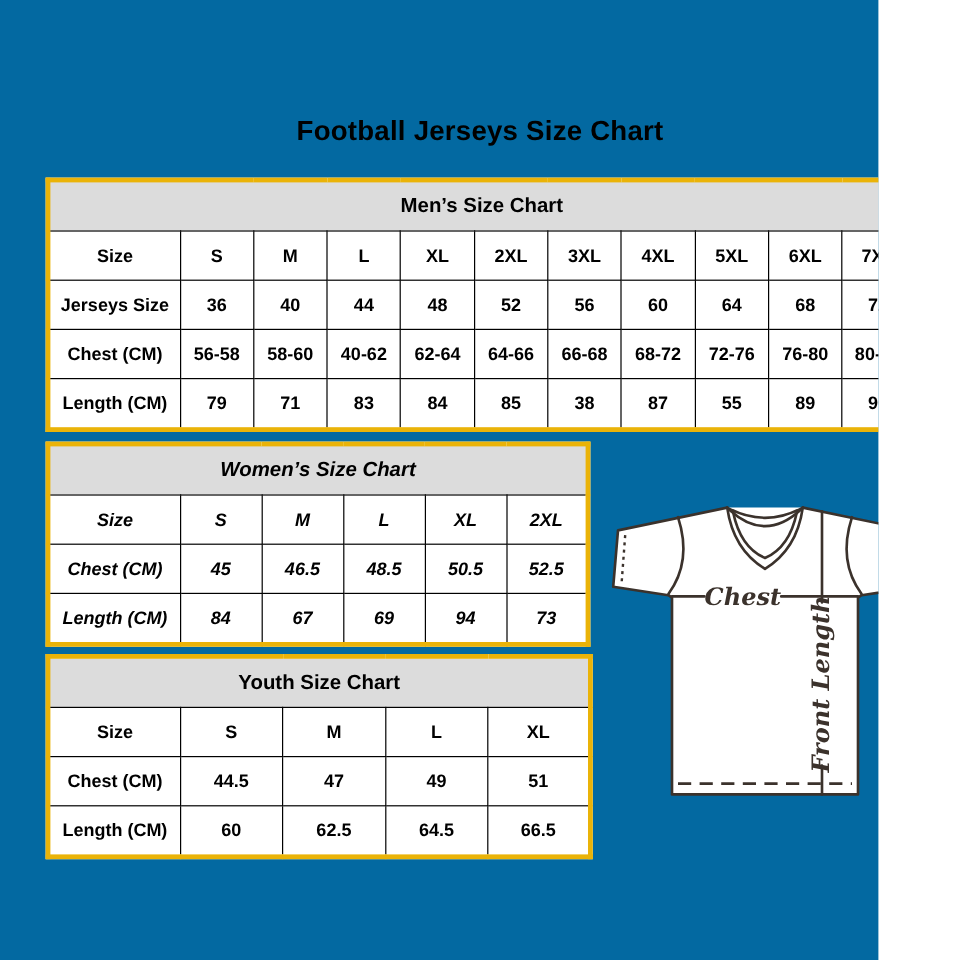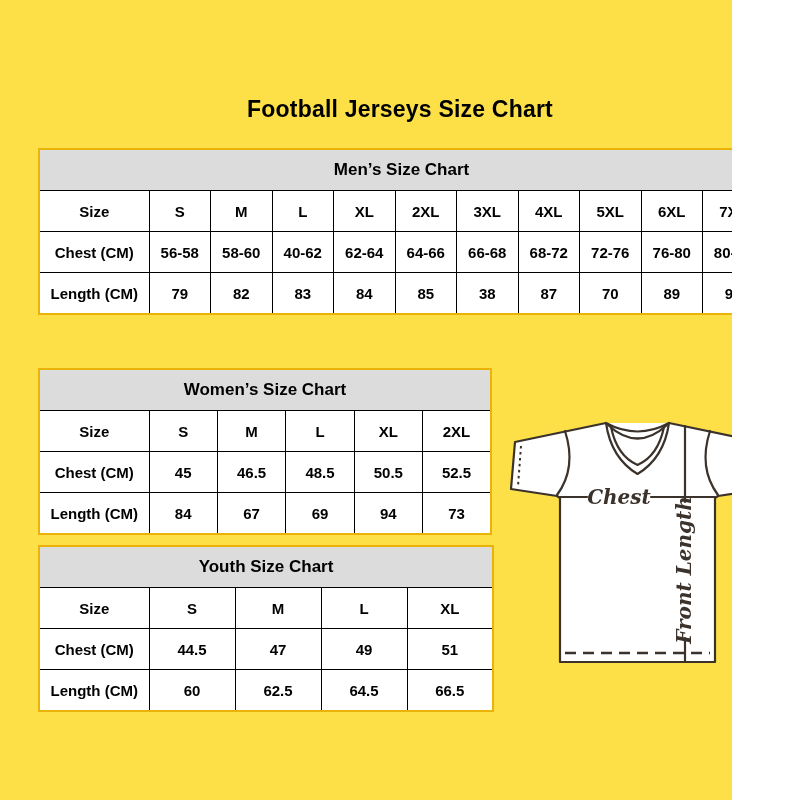--- a/index.html
+++ b/index.html
@@ -1,26 +1,26 @@
 <!DOCTYPE html>
 <html><head>
 <meta charset="utf-8">
 <style>
   html,body{margin:0;padding:0;background:#fff;}
-  .page{position:relative;width:732px;height:800px;background:#fde047;overflow:hidden;
+  .page{position:relative;width:732px;height:800px;background:#0369a1;overflow:hidden;
         font-family:"Liberation Sans",sans-serif;color:#000;}
   .title{position:absolute;left:0;top:96px;width:800px;margin:0;text-align:center;
          font-size:23px;font-weight:bold;letter-spacing:.2px;}
   table.size-table{position:absolute;border-collapse:collapse;table-layout:fixed;
-         background:#fff;border:2px solid #eab308;}
+         background:#fff;border:4px solid #eab308;}
   table.size-table td{border:1px solid #000;text-align:center;vertical-align:middle;
          height:40px;padding:0;font-weight:bold;font-size:15px;color:#000;overflow:hidden;}
   table.size-table td.tbl-title{background:#dcdcdc;font-size:17px;}
   table.mens{left:38px;top:148px;width:727px;}
-  table.womens{left:38px;top:368px;width:454px;}
+  table.womens{left:38px;top:368px;width:454px;font-style:italic;}
   table.youth{left:38px;top:545px;width:456px;}
   svg.jersey{position:absolute;left:505px;top:412px;width:262px;height:252px;}
   .d-label{font-family:"DejaVu Serif","Liberation Serif",serif;font-style:italic;
            font-weight:bold;font-size:20px;fill:#3b322c;}
 </style>
 </head>
 <body>
 
 <div class="page">
 
@@ -51,42 +51,55 @@
           <td>L</td>
           <td>XL</td>
           <td>2XL</td>
           <td>3XL</td>
           <td>4XL</td>
           <td>5XL</td>
           <td>6XL</td>
           <td>7XL</td>
         </tr>
         <tr>
+          <td>Jerseys Size</td>
+          <td>36</td>
+          <td>40</td>
+          <td>44</td>
+          <td>48</td>
+          <td>52</td>
+          <td>56</td>
+          <td>60</td>
+          <td>64</td>
+          <td>68</td>
+          <td>72</td>
+        </tr>
+        <tr>
           <td>Chest (CM)</td>
           <td>56-58</td>
           <td>58-60</td>
           <td>40-62</td>
           <td>62-64</td>
           <td>64-66</td>
           <td>66-68</td>
           <td>68-72</td>
           <td>72-76</td>
           <td>76-80</td>
           <td>80-84</td>
         </tr>
         <tr>
           <td>Length (CM)</td>
           <td>79</td>
-          <td>82</td>
+          <td>71</td>
           <td>83</td>
           <td>84</td>
           <td>85</td>
           <td>38</td>
           <td>87</td>
-          <td>70</td>
+          <td>55</td>
           <td>89</td>
           <td>90</td>
         </tr>
       </tbody>
     </table>
   <table class="size-table womens">
       <colgroup>
         <col style="width: 110px;">
         <col>
         <col>

